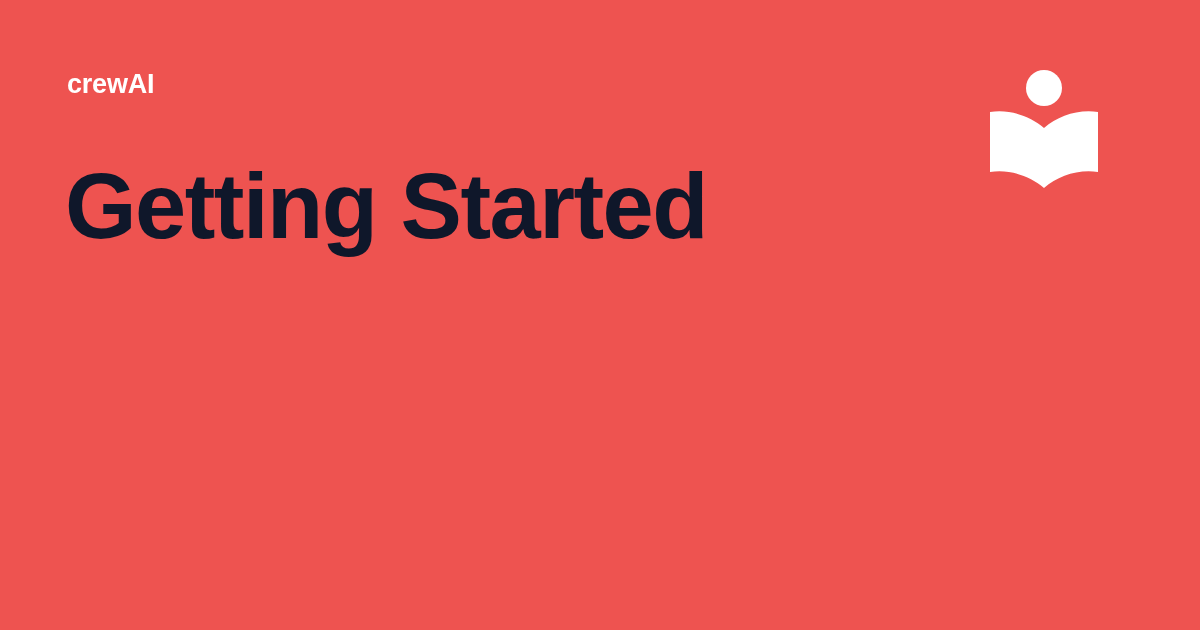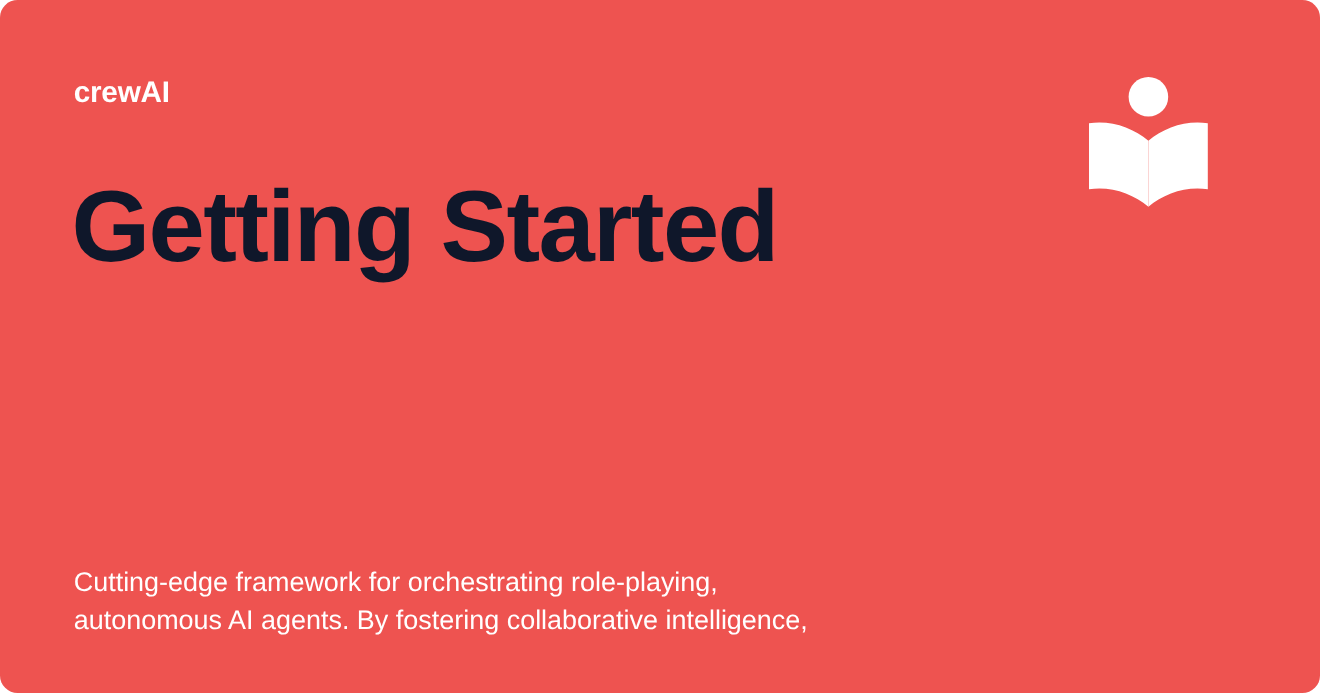--- a/index.html
+++ b/index.html
@@ -15,21 +15,20 @@
     -webkit-font-smoothing: antialiased;
   }
 
   .og-card {
     position: relative;
     box-sizing: border-box;
     width: 1200px;
     height: 630px;
     background: #EE5350;
     overflow: hidden;
-    border-radius: 16px;
   }
 
   
   .brand {
     position: absolute;
     left: 67px;
     top: 70px;
     font-size: 27px;
     font-weight: 700;
     line-height: 1.1;
@@ -85,24 +84,20 @@
 </style>
 </head>
 <body>
 
 <div class="og-card" style="background: rgb(238, 83, 80);">
 
   <div class="brand">crewAI</div>
 
   <h1 class="title">Getting Started</h1>
 
-  <p class="description">
-    <span class="desc-line">Cutting-edge framework for orchestrating role-playing,</span>
-    <span class="desc-line">autonomous AI agents. By fostering collaborative intelligence,</span>
-  </p>
 
   <div class="logo">
     <svg viewBox="0 0 120 132" xmlns="http://www.w3.org/2000/svg" aria-hidden="true">
 
       <circle cx="60" cy="24" r="18" fill="#FFFFFF"></circle>
 
       <path d="M6 48
                C 26 45, 46 52, 60 64
                L 60 124
                C 46 112, 26 105, 6 108

